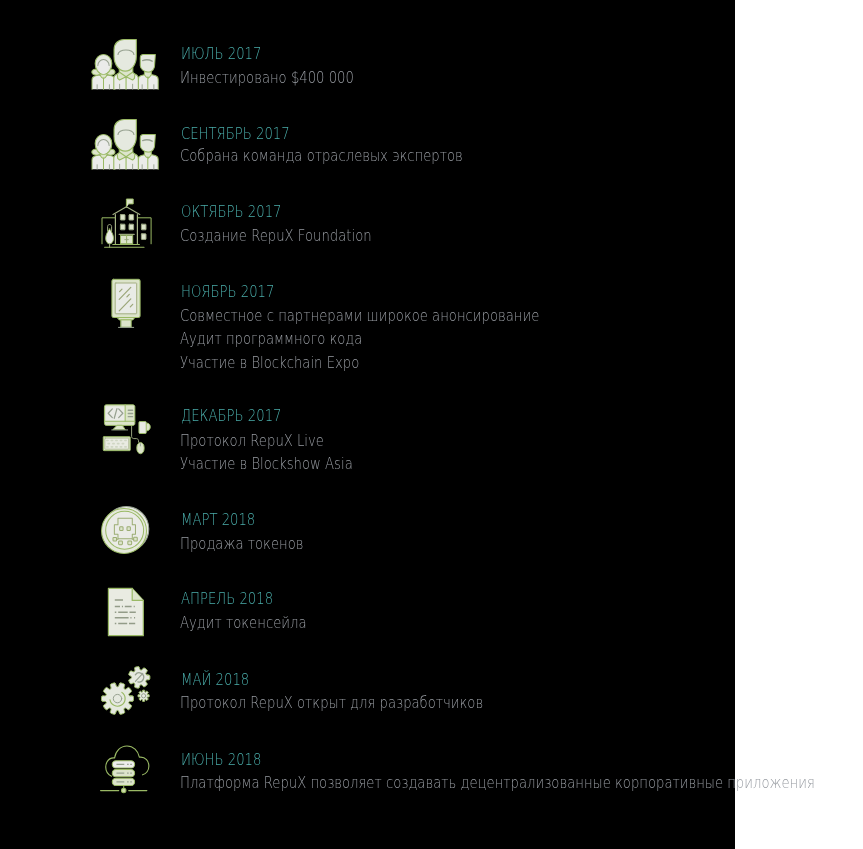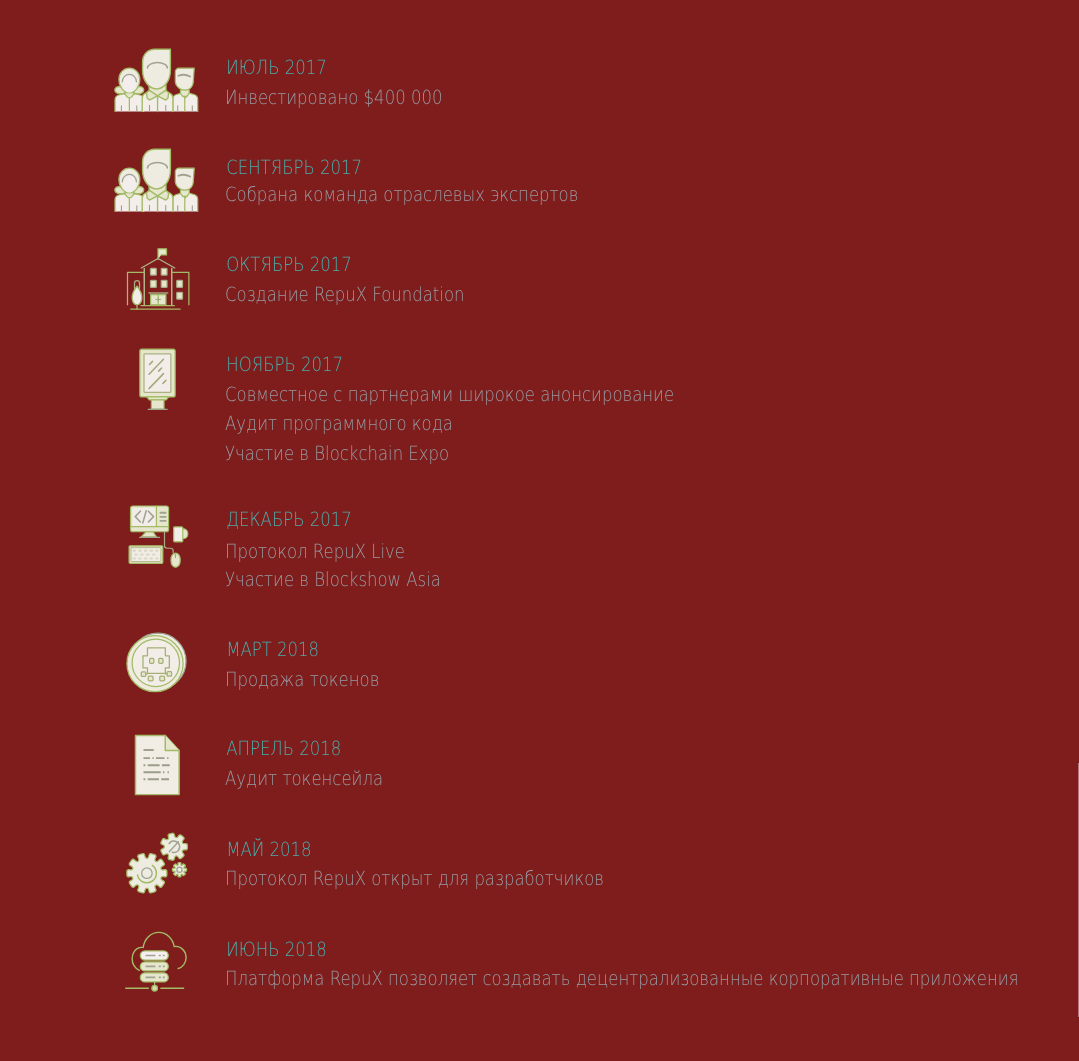--- a/index.html
+++ b/index.html
@@ -1,17 +1,17 @@
 <!DOCTYPE html>
 <html><head>
 <meta charset="utf-8">
 <style>
   html,body{margin:0;padding:0;background:#ffffff;}
   body{width:863px;height:849px;font-family:"DejaVu Sans",sans-serif;overflow:hidden;}
-  #stage{position:relative;width:863px;height:849px;background:#7f1d1d;}
+  #stage{position:relative;width:735px;height:849px;background:#000000;}
   .icon-wrap{position:absolute;}
   .icon-wrap svg{display:block;overflow:visible;opacity:0.93;}
   .date{color:#4aadaa;font-size:15.6px;font-weight:200;line-height:1;white-space:nowrap;position:absolute;transform:scaleX(0.847);transform-origin:left top;}
   .desc{color:#979ba1;font-size:15.6px;font-weight:200;line-height:23.8px;white-space:nowrap;position:absolute;transform:scaleX(0.847);transform-origin:left top;}
 </style>
 </head>
 <body>
 
 <div id="stage">
   <div class="icon-wrap" style="left:89.6px;top:34.6px">

